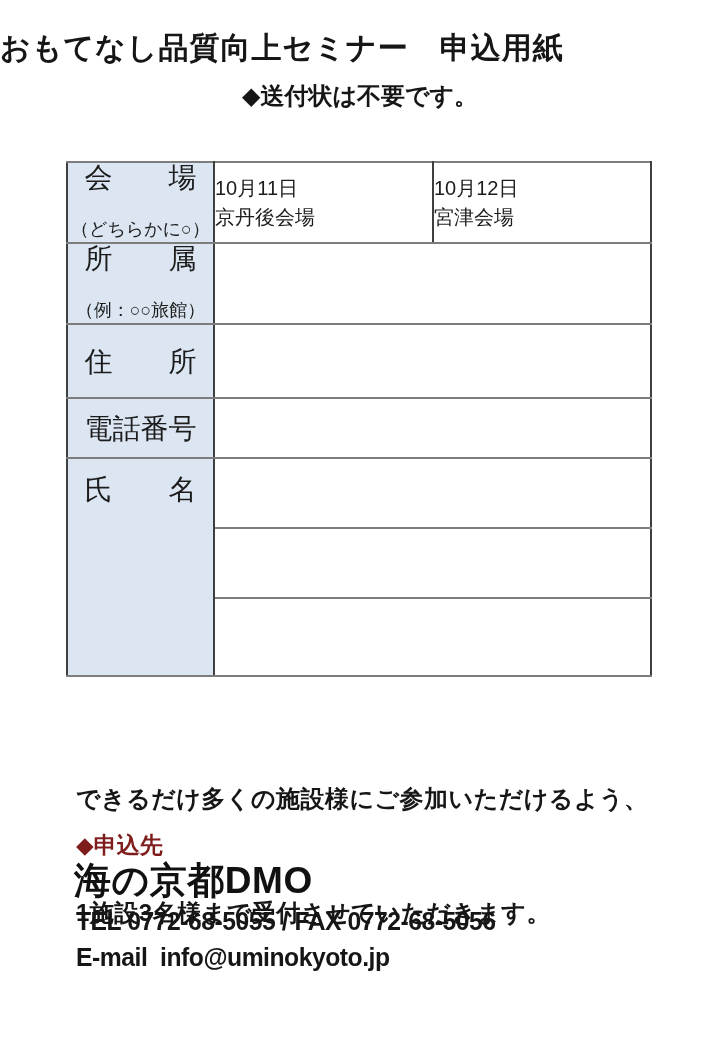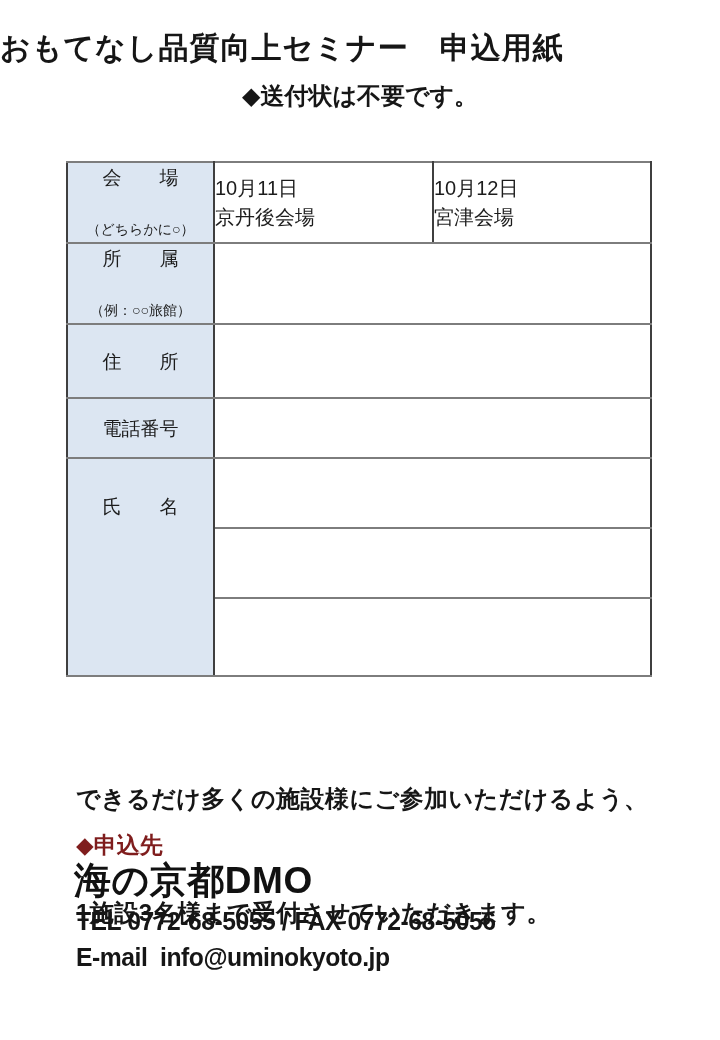--- a/index.html
+++ b/index.html
@@ -64,33 +64,33 @@
   tr.r5 { height: 70px; }
   tr.r6 { height: 70px; }
   tr.r7 { height: 78px; }
 
   td.label-cell {
     background: #dce6f2;
     text-align: center;
     color: #1c1c1c;
   }
   .lbl {
-    font-size: 19px;
+    font-size: 28px;
     line-height: 29px;
     white-space: pre;
   }
   .sublbl {
-    font-size: 14px;
+    font-size: 18px;
     line-height: 26px;
     white-space: pre;
     margin-top: 24px;
   }
   td.name-label-cell {
     vertical-align: top;
-    padding-top: 33px;
+    padding-top: 16px;
   }
   td.venue-cell {
     background: #ffffff;
     text-align: left;
   }
   .venue-date { font-size: 20px; line-height: 29px; }
   .venue-place { font-size: 20px; line-height: 29px; }
   td.input-cell { background: #ffffff; }
 
   

